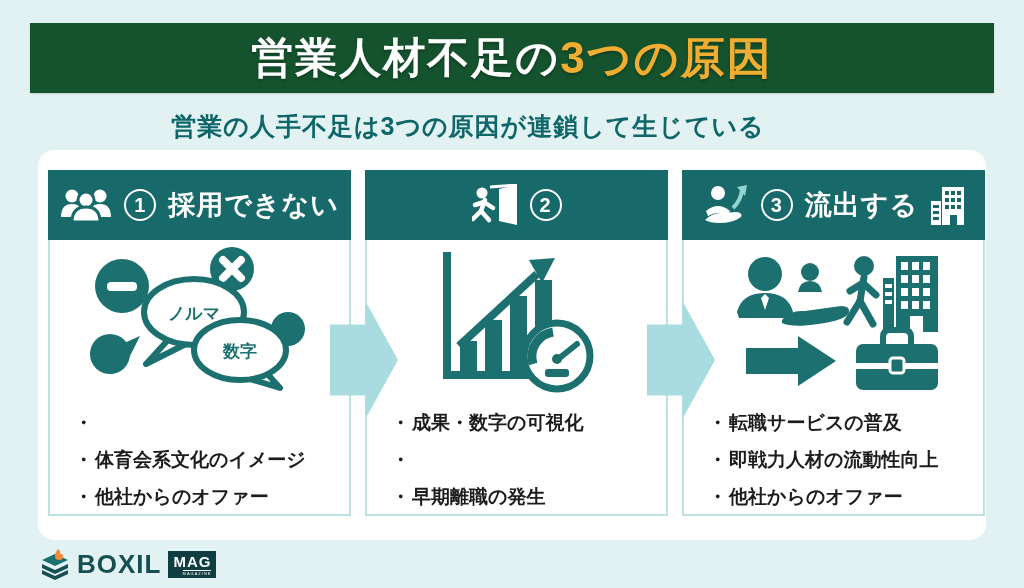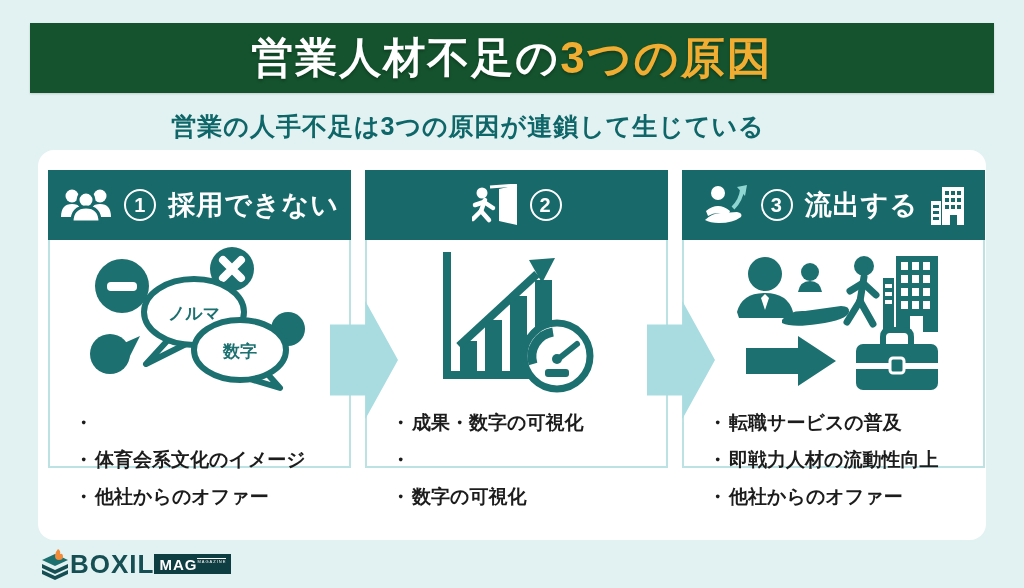--- a/index.html
+++ b/index.html
@@ -31,38 +31,38 @@
     height:70px; background:#17696a; color:#fff;
     display:flex; align-items:center; justify-content:center; gap:12px;
     font-size:27px; font-weight:bold; letter-spacing:1px;
   }
   .circle-num {
     display:inline-flex; align-items:center; justify-content:center;
     width:32px; height:32px; border:2px solid #ffffff; border-radius:50%;
     font-size:20px; font-weight:bold; flex:0 0 auto;
   }
   .card-body {
-    height:228px; background:#ffffff;
+    height:276px; background:#ffffff;
     border:2px solid #bce2e4; border-top:none;
   }
   .illust { height:158px; display:flex; align-items:center; justify-content:center; }
   .bullets { padding:6px 10px 0 24px; }
   .bullet { display:flex; font-size:19px; font-weight:bold; color:#1c1c1c; line-height:37px; white-space:nowrap; }
   .bullet .mark { margin-right:2px; }
   .flow-arrow {
     position:absolute; top:301px; width:68px; height:118px; background:#a9dce0;
     clip-path:polygon(0% 20%, 52% 20%, 52% 0%, 100% 50%, 52% 100%, 52% 80%, 0% 80%);
     z-index:5;
   }
   .arrow1 { left:330px; } .arrow2 { left:647px; }
-  .footer { position:absolute; left:40px; top:545px; height:38px; display:flex; align-items:center; }
+  .footer { position:absolute; left:40px; top:545px; height:38px; display:flex; align-items:center; gap:7px; }
   .brand-text { font-size:26px; font-weight:900; color:#164f53; letter-spacing:1px; }
   .mag-badge {
     background:#0f3e42; color:#fff; padding:3px 5px 2px 5px; line-height:1;
-    display:flex; flex-direction:row; align-items:flex-start;
+    display:flex; flex-direction:column; align-items:flex-end;
   }
   .mag-badge .mag { font-size:15px; font-weight:900; letter-spacing:1px; }
   .mag-badge .magazine { font-size:4px; letter-spacing:1px; margin-top:1px; border-top:1px solid #ffffff; padding-top:1px; }
   svg text { font-family:"Liberation Sans","DejaVu Sans",sans-serif; font-weight:bold; }
 </style>
 </head>
 <body>
 
 <div class="title-bar">
   <span class="t-main">営業人材不足の</span>
@@ -176,21 +176,21 @@
     <div class="bullets">
       <div class="bullet">
           <span class="mark">・</span>
           <span>成果・数字の可視化</span>
         </div>
       <div class="bullet">
           <span class="mark">・</span>
         </div>
       <div class="bullet">
           <span class="mark">・</span>
-          <span>数字の可視化</span>
+          <span>早期離職の発生</span>
         </div>
     </div>
   </div>
 </div>
 
 <div class="card card3">
   <div class="card-header">
     <svg width="46" height="42" viewBox="0 0 46 42">
       <circle cx="15" cy="9" r="7" fill="#ffffff"></circle>
       <path d="M3,27 q12,-10 24,0 l-2,5 q-10,-6 -20,0 z" fill="#ffffff"></path>

